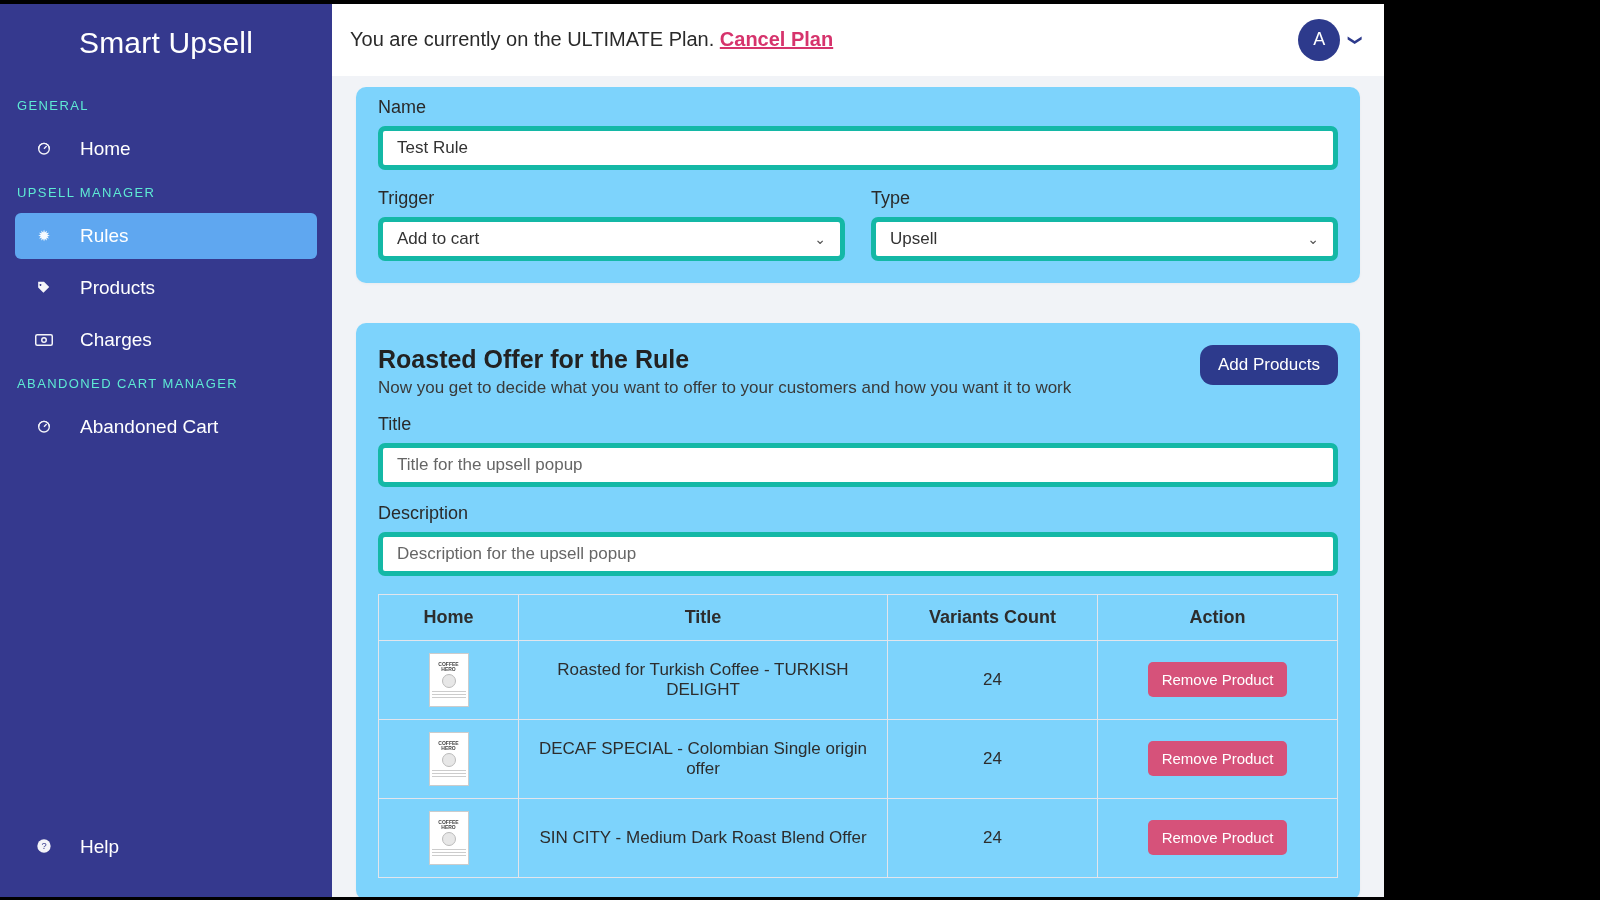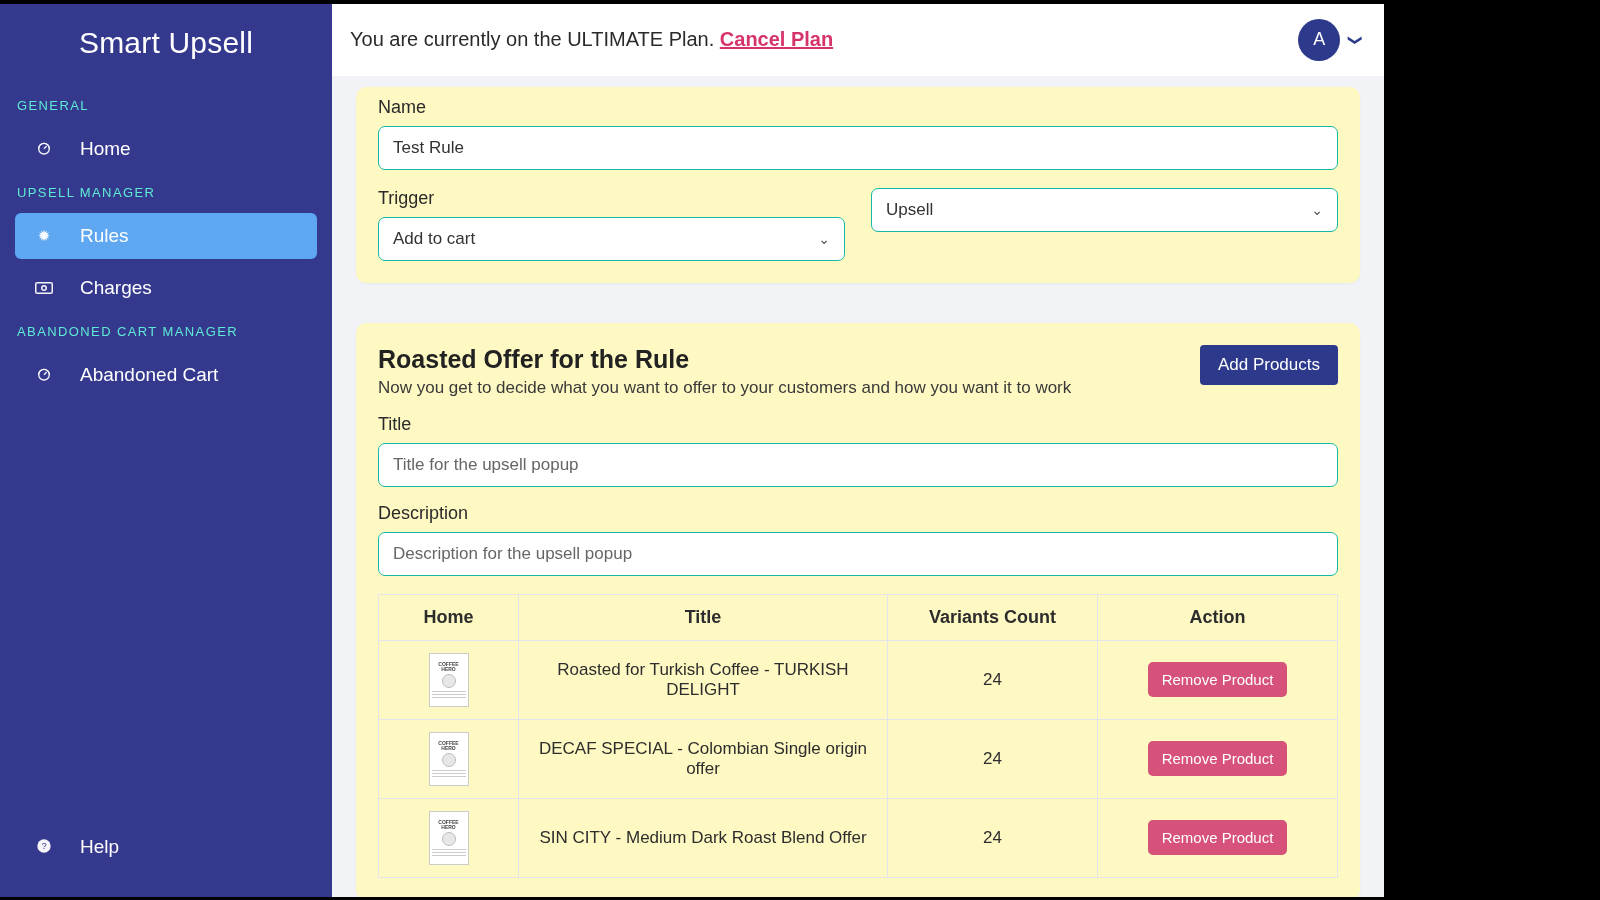--- a/index.html
+++ b/index.html
@@ -108,38 +108,38 @@
   }
   .caret-down {
     color: #2d3a8c;
     font-size: 14px;
   }
   .content {
     padding: 0 24px 24px 24px;
     overflow-y: auto;
   }
   .card {
-    background: #fef9c3;
+    background: #7dd3fc;
     border-radius: 10px;
     box-shadow: 0 1px 3px rgba(0,0,0,0.04);
     padding: 22px;
     margin-bottom: 40px;
   }
   .card.first { margin-top: 0; padding-top: 10px; }
   .field-label {
     font-size: 18px;
     color: #2a2a2a;
     margin-bottom: 8px;
     display: block;
     font-weight: 500;
   }
   .text-input, .select-box {
     width: 100%;
     height: 44px;
-    border: 1px solid #14b8a6;
+    border: 5px solid #14b8a6;
     border-radius: 7px;
     padding: 0 14px;
     font-size: 17px;
     color: #333;
     background: #fff;
     outline: none;
   }
   .select-box {
     display: flex;
     align-items: center;
@@ -165,21 +165,21 @@
     margin-bottom: 4px;
   }
   .section-sub {
     font-size: 17px;
     color: #3a3a3a;
   }
   .btn-primary {
     background: #2d3a8c;
     color: #fff;
     border: none;
-    border-radius: 4px;
+    border-radius: 13px;
     padding: 10px 18px;
     font-size: 17px;
     cursor: pointer;
     font-weight: 500;
   }
   .btn-danger {
     background: #d6527a;
     color: #fff;
     border: none;
     border-radius: 5px;
@@ -248,20 +248,28 @@
             <path d="M4 13a8 8 0 0 1 16 0"></path>
           </svg>
       </span>
       <span>Home</span>
     </div>
 
     <div class="section-label">UPSELL MANAGER</div>
     <div class="nav-item active">
       <span class="nav-icon">✹</span>
       <span>Rules</span>
+    </div>
+    <div class="nav-item">
+      <span class="nav-icon">
+        <svg width="16" height="14" viewBox="0 0 24 24" fill="currentColor">
+            <path d="M2 3l10 0 9 9-10 10-9-9z M6 7a1.5 1.5 0 1 0 0.01 0"></path>
+          </svg>
+      </span>
+      <span>Products</span>
     </div>
     <div class="nav-item">
       <span class="nav-icon">
         <svg width="18" height="12" viewBox="0 0 24 16" fill="none" stroke="currentColor" stroke-width="2">
             <rect x="1" y="1" width="22" height="14" rx="2"></rect>
             <circle cx="12" cy="8" r="3"></circle>
           </svg>
       </span>
       <span>Charges</span>
     </div>
@@ -309,20 +317,21 @@
         <input class="text-input" type="text" value="Test Rule" style="">
         <div class="row">
           <div class="col">
             <label class="field-label">Trigger</label>
             <div class="select-box">
               <span>Add to cart</span>
               <span class="chev">⌄</span>
             </div>
           </div>
           <div class="col">
+            <label class="field-label">Type</label>
             <div class="select-box">
               <span>Upsell</span>
               <span class="chev">⌄</span>
             </div>
           </div>
         </div>
       </div>
 
       <div class="card">
         <div class="section-head">

